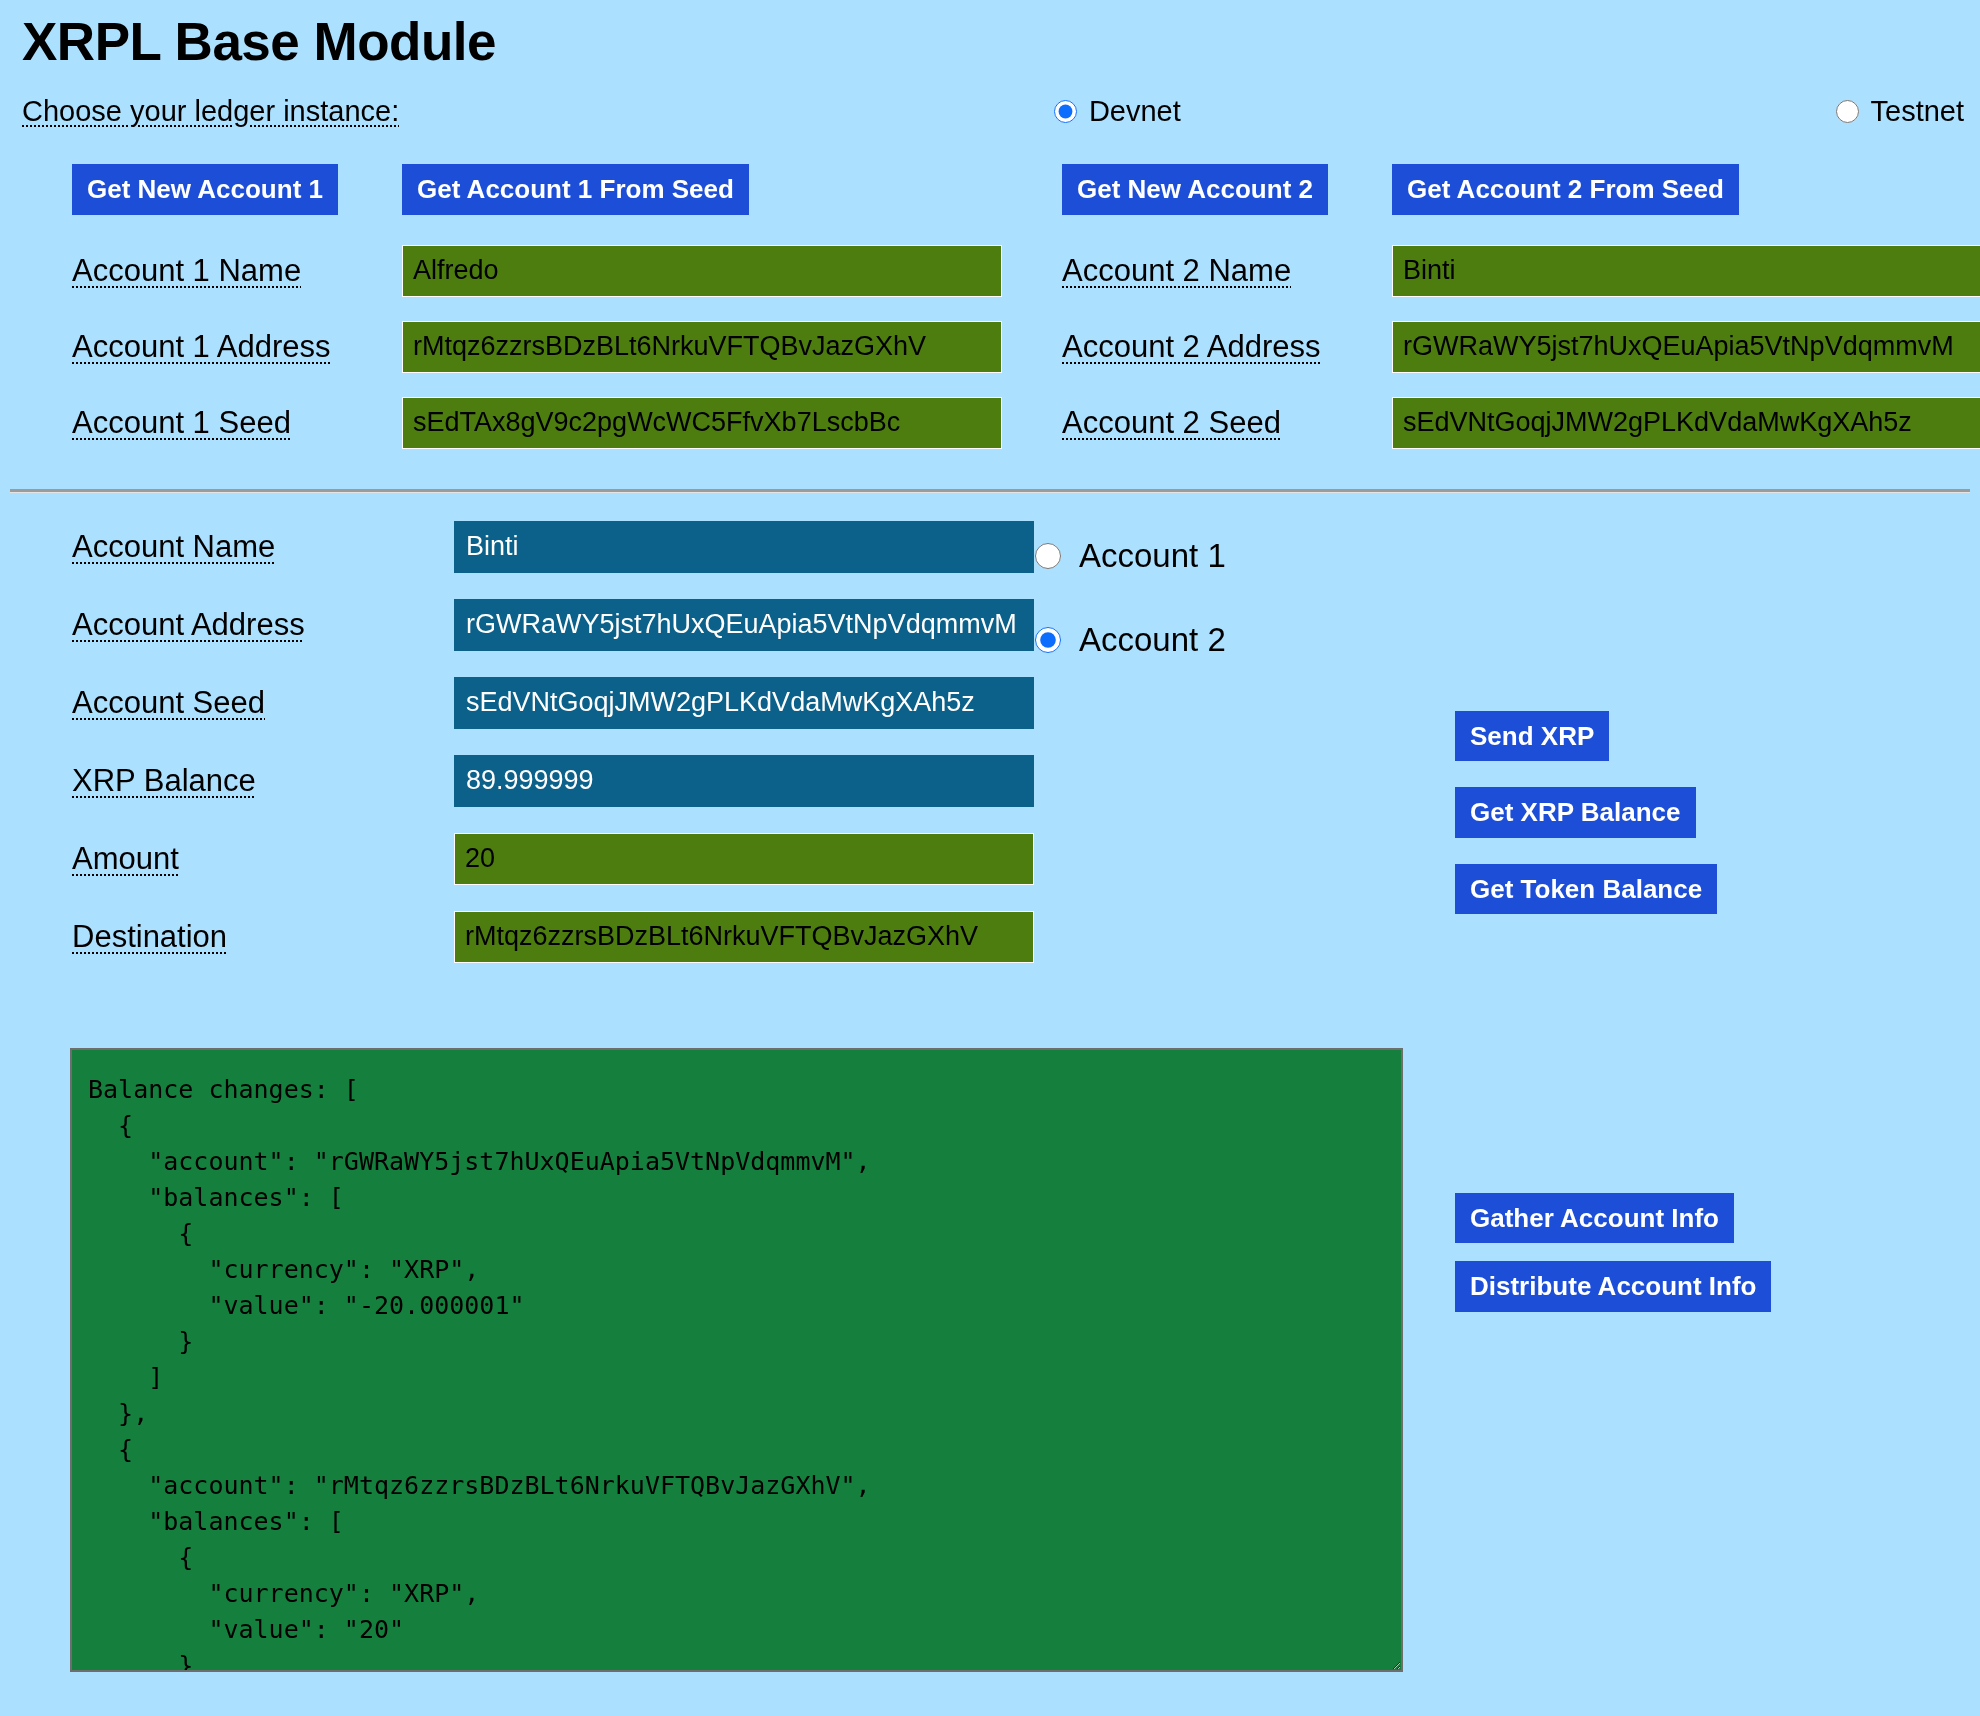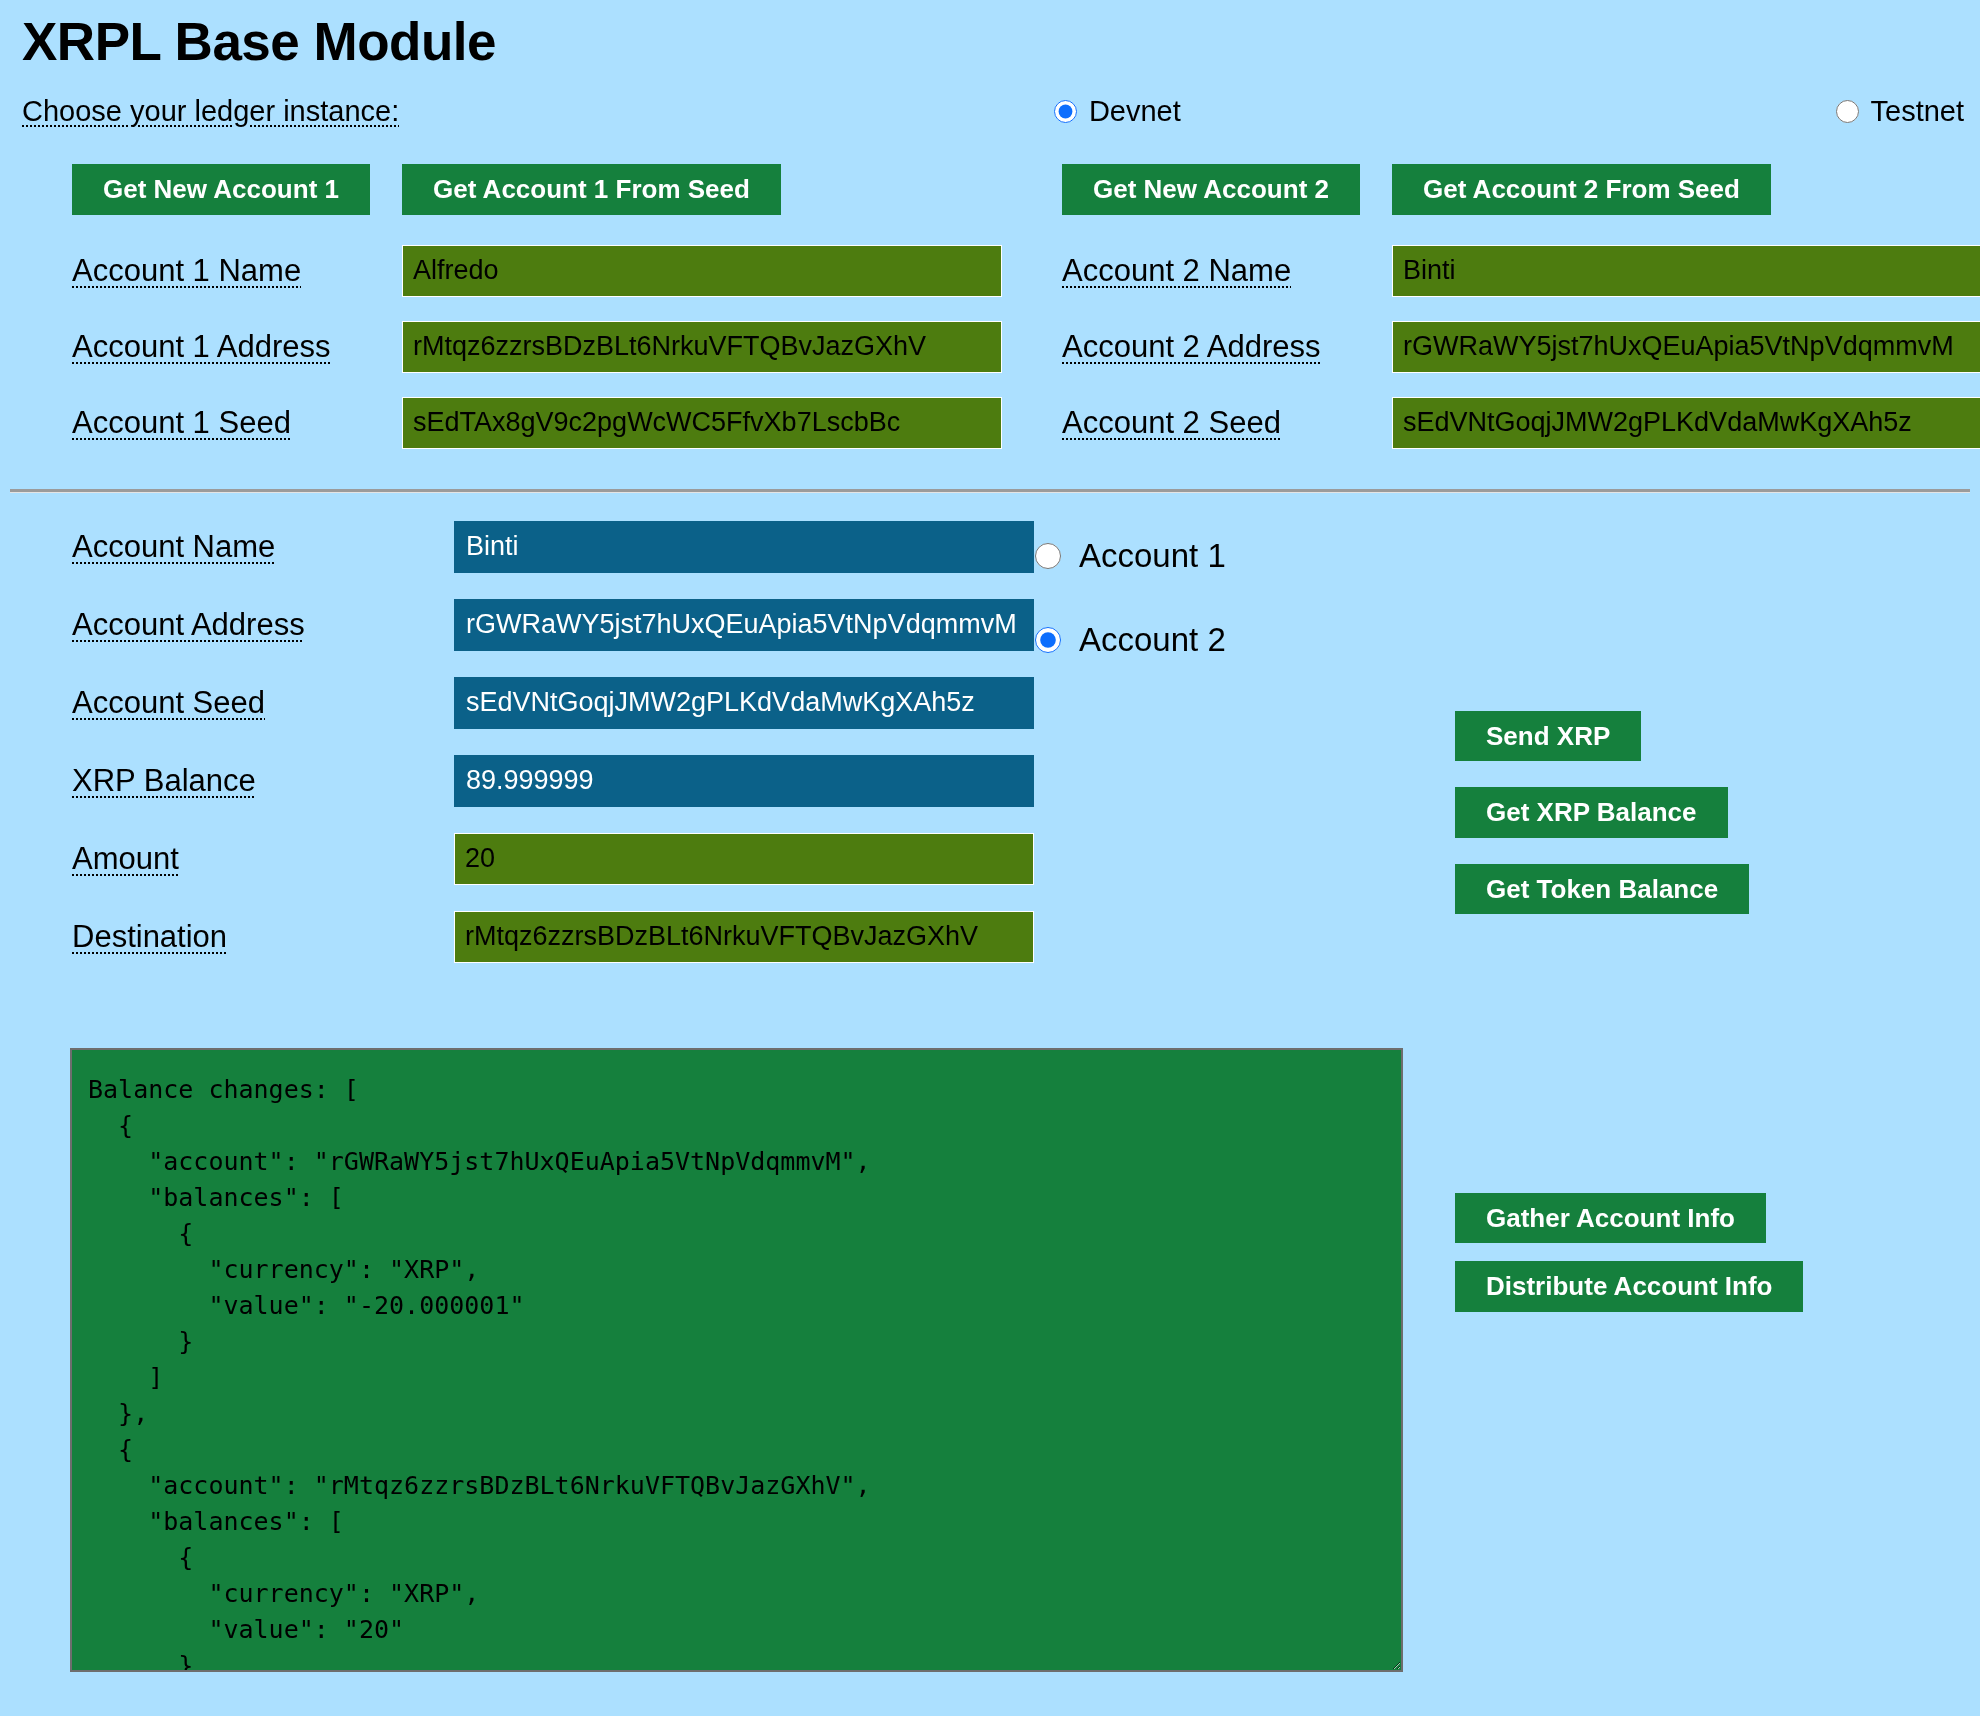--- a/index.html
+++ b/index.html
@@ -58,27 +58,27 @@
     grid-template-columns: 330px 600px 60px 330px 600px;
     grid-auto-rows: auto;
     row-gap: 24px;
     padding-left: 72px;
     align-items: center;
   }
   .accounts-grid .btn-cell { padding-bottom: 6px; }
 
   .blue-btn {
     display: inline-block;
-    background: #15803d;
+    background: #1d4ed8;
     color: #ffffff;
     border: 0;
     font-family: "Liberation Sans", sans-serif;
     font-size: 26px;
     font-weight: bold;
-    padding: 11px 31px;
+    padding: 11px 15px;
     line-height: 1.1;
     cursor: pointer;
     white-space: nowrap;
   }
 
   .field-label {
     font-size: 31px;
     text-decoration: underline;
     text-decoration-style: dotted;
     text-underline-offset: 6px;

